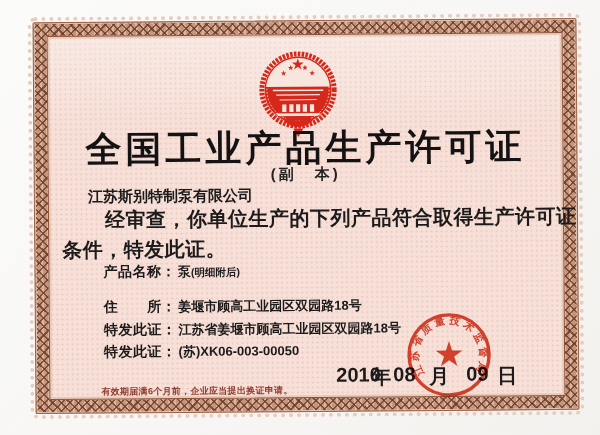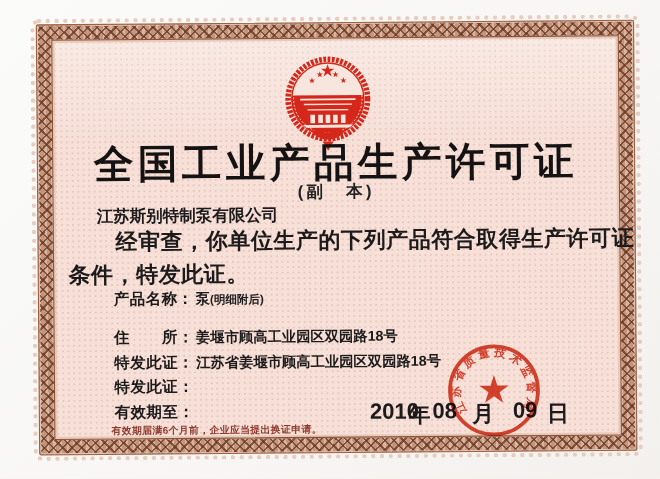--- a/index.html
+++ b/index.html
@@ -123,23 +123,23 @@
     <div class="row" style="top:263px">
       <span class="lab">住　　所：</span>
       <span class="val">姜堰市顾高工业园区双园路18号</span>
     </div>
     <div class="row" style="top:286px">
       <span class="lab">特发此证：</span>
       <span class="val">江苏省姜堰市顾高工业园区双园路18号</span>
     </div>
     <div class="row" style="top:308px">
       <span class="lab">特发此证：</span>
+      <span class="val">(苏)XK06-003-00050</span>
     </div>
     <div class="row" style="top:331px">
-      <span class="lab">有效期至：</span>
     </div>
 
     <div class="note">有效期届满6个月前，企业应当提出换证申请。</div>
 
     <span class="date-part" style="left:287px">2010</span>
     <span class="date-part" style="left:322px">年</span>
     <span class="date-part" style="left:344px">08</span>
     <span class="date-part" style="left:380px">月</span>
     <span class="date-part" style="left:417px">09</span>
     <span class="date-part" style="left:448px">日</span>

